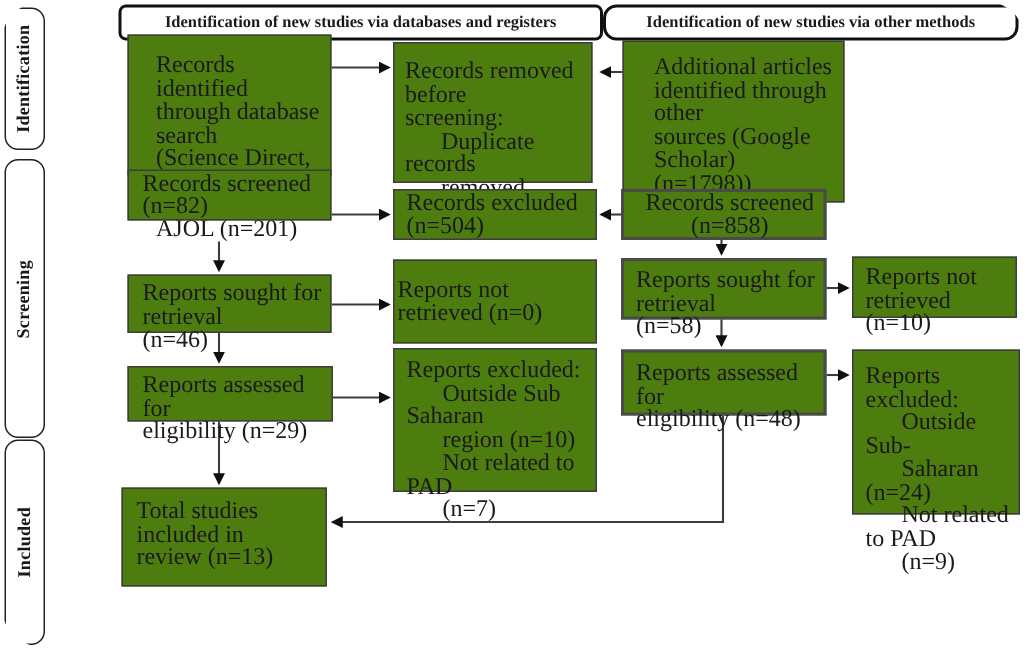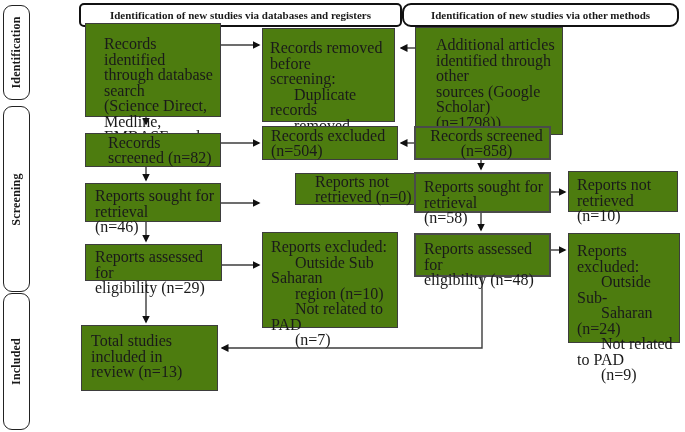--- a/index.html
+++ b/index.html
@@ -1,18 +1,18 @@
 <!DOCTYPE html>
 <html><head>
 <meta charset="utf-8">
 <style>
   html,body{margin:0;padding:0;background:#fff;}
   #canvas{
     position:relative;width:685px;height:432px;background:#fff;overflow:hidden;
-    font-family:"Liberation Serif","DejaVu Serif",serif;color:#1a1a1a;
+    font-family:"Liberation Serif","DejaVu Serif",serif;color:#1a1a1a;border-radius:31px;
   }
   
   .stage{
     position:absolute;left:3px;width:25px;border:1.5px solid #222;border-radius:9px;
     background:#fff;display:flex;align-items:center;justify-content:center;
   }
   .stage span{
     transform:rotate(-90deg);white-space:nowrap;font-weight:bold;font-size:12px;letter-spacing:.2px;
   }
   #stage-identification{top:5px;height:93px;}
@@ -29,25 +29,25 @@
   
   .fbox{
     position:absolute;border:1px solid #3d3d3d;background:#4d7c0f;
     font-size:16px;line-height:15.5px;white-space:pre-wrap;box-sizing:border-box;
   }
   .vcenter{display:flex;align-items:center;}
   .thick{border-width:2px;border-color:#4a4a4a;}
   #box-records-identified   {left:85px;  top:23px;  width:136px; height:94px;  padding:12px 4px 0 18px;}
   #box-records-removed      {left:262px; top:28px;  width:133px; height:94px;  padding:11px 3px 0 7px;}
   #box-additional-articles  {left:415px; top:27px;  width:148px; height:108px;  padding:9px 3px 0 20px;}
-  #box-records-screened-db  {left:85px;  top:133px; width:136px; height:34px;  padding-left:22px;}
+  #box-records-screened-db  {left:85px;  top:113px; width:136px; height:34px;  padding-left:9px;}
   #box-records-excluded     {left:262px; top:126px; width:136px; height:34px;  padding-left:8px;}
   #box-records-screened-oth {left:414px; top:126px; width:137px; height:34px;  padding-left:8px;text-align:center;}
   #box-reports-sought-db    {left:85px;  top:183px; width:136px; height:39px;  padding:4px 0 0 9px;}
-  #box-reports-notret-db    {left:262px; top:173px; width:136px; height:32px;  padding-left:19px;margin-left:33px;}
+  #box-reports-notret-db    {left:262px; top:173px; width:136px; height:56px;  padding-left:2px;}
   #box-reports-sought-oth   {left:414px; top:172px; width:137px; height:41px;  padding:5px 0 0 8px;}
   #box-reports-notret-oth   {left:568px; top:171px; width:110px; height:41px;  padding:5px 0 0 8px;}
   #box-reports-assessed-db  {left:85px;  top:244px; width:137px; height:37px;  padding:4px 0 0 9px;}
   #box-reports-excluded-db  {left:262px; top:232px; width:136px; height:96px;  padding:6px 0 0 8px;}
   #box-reports-assessed-oth {left:414px; top:233px; width:137px; height:44px;  padding:6px 0 0 8px;}
   #box-reports-excluded-oth {left:568px; top:233px; width:112px; height:110px; padding:9px 0 0 8px;}
   #box-total-included       {left:81px;  top:325px; width:137px; height:66px;  padding:7px 0 0 9px;}
   
   #arrows{position:absolute;left:0;top:0;pointer-events:none;}
   #arrows path{fill:none;stroke:#3c3c3c;stroke-width:1.4;}

